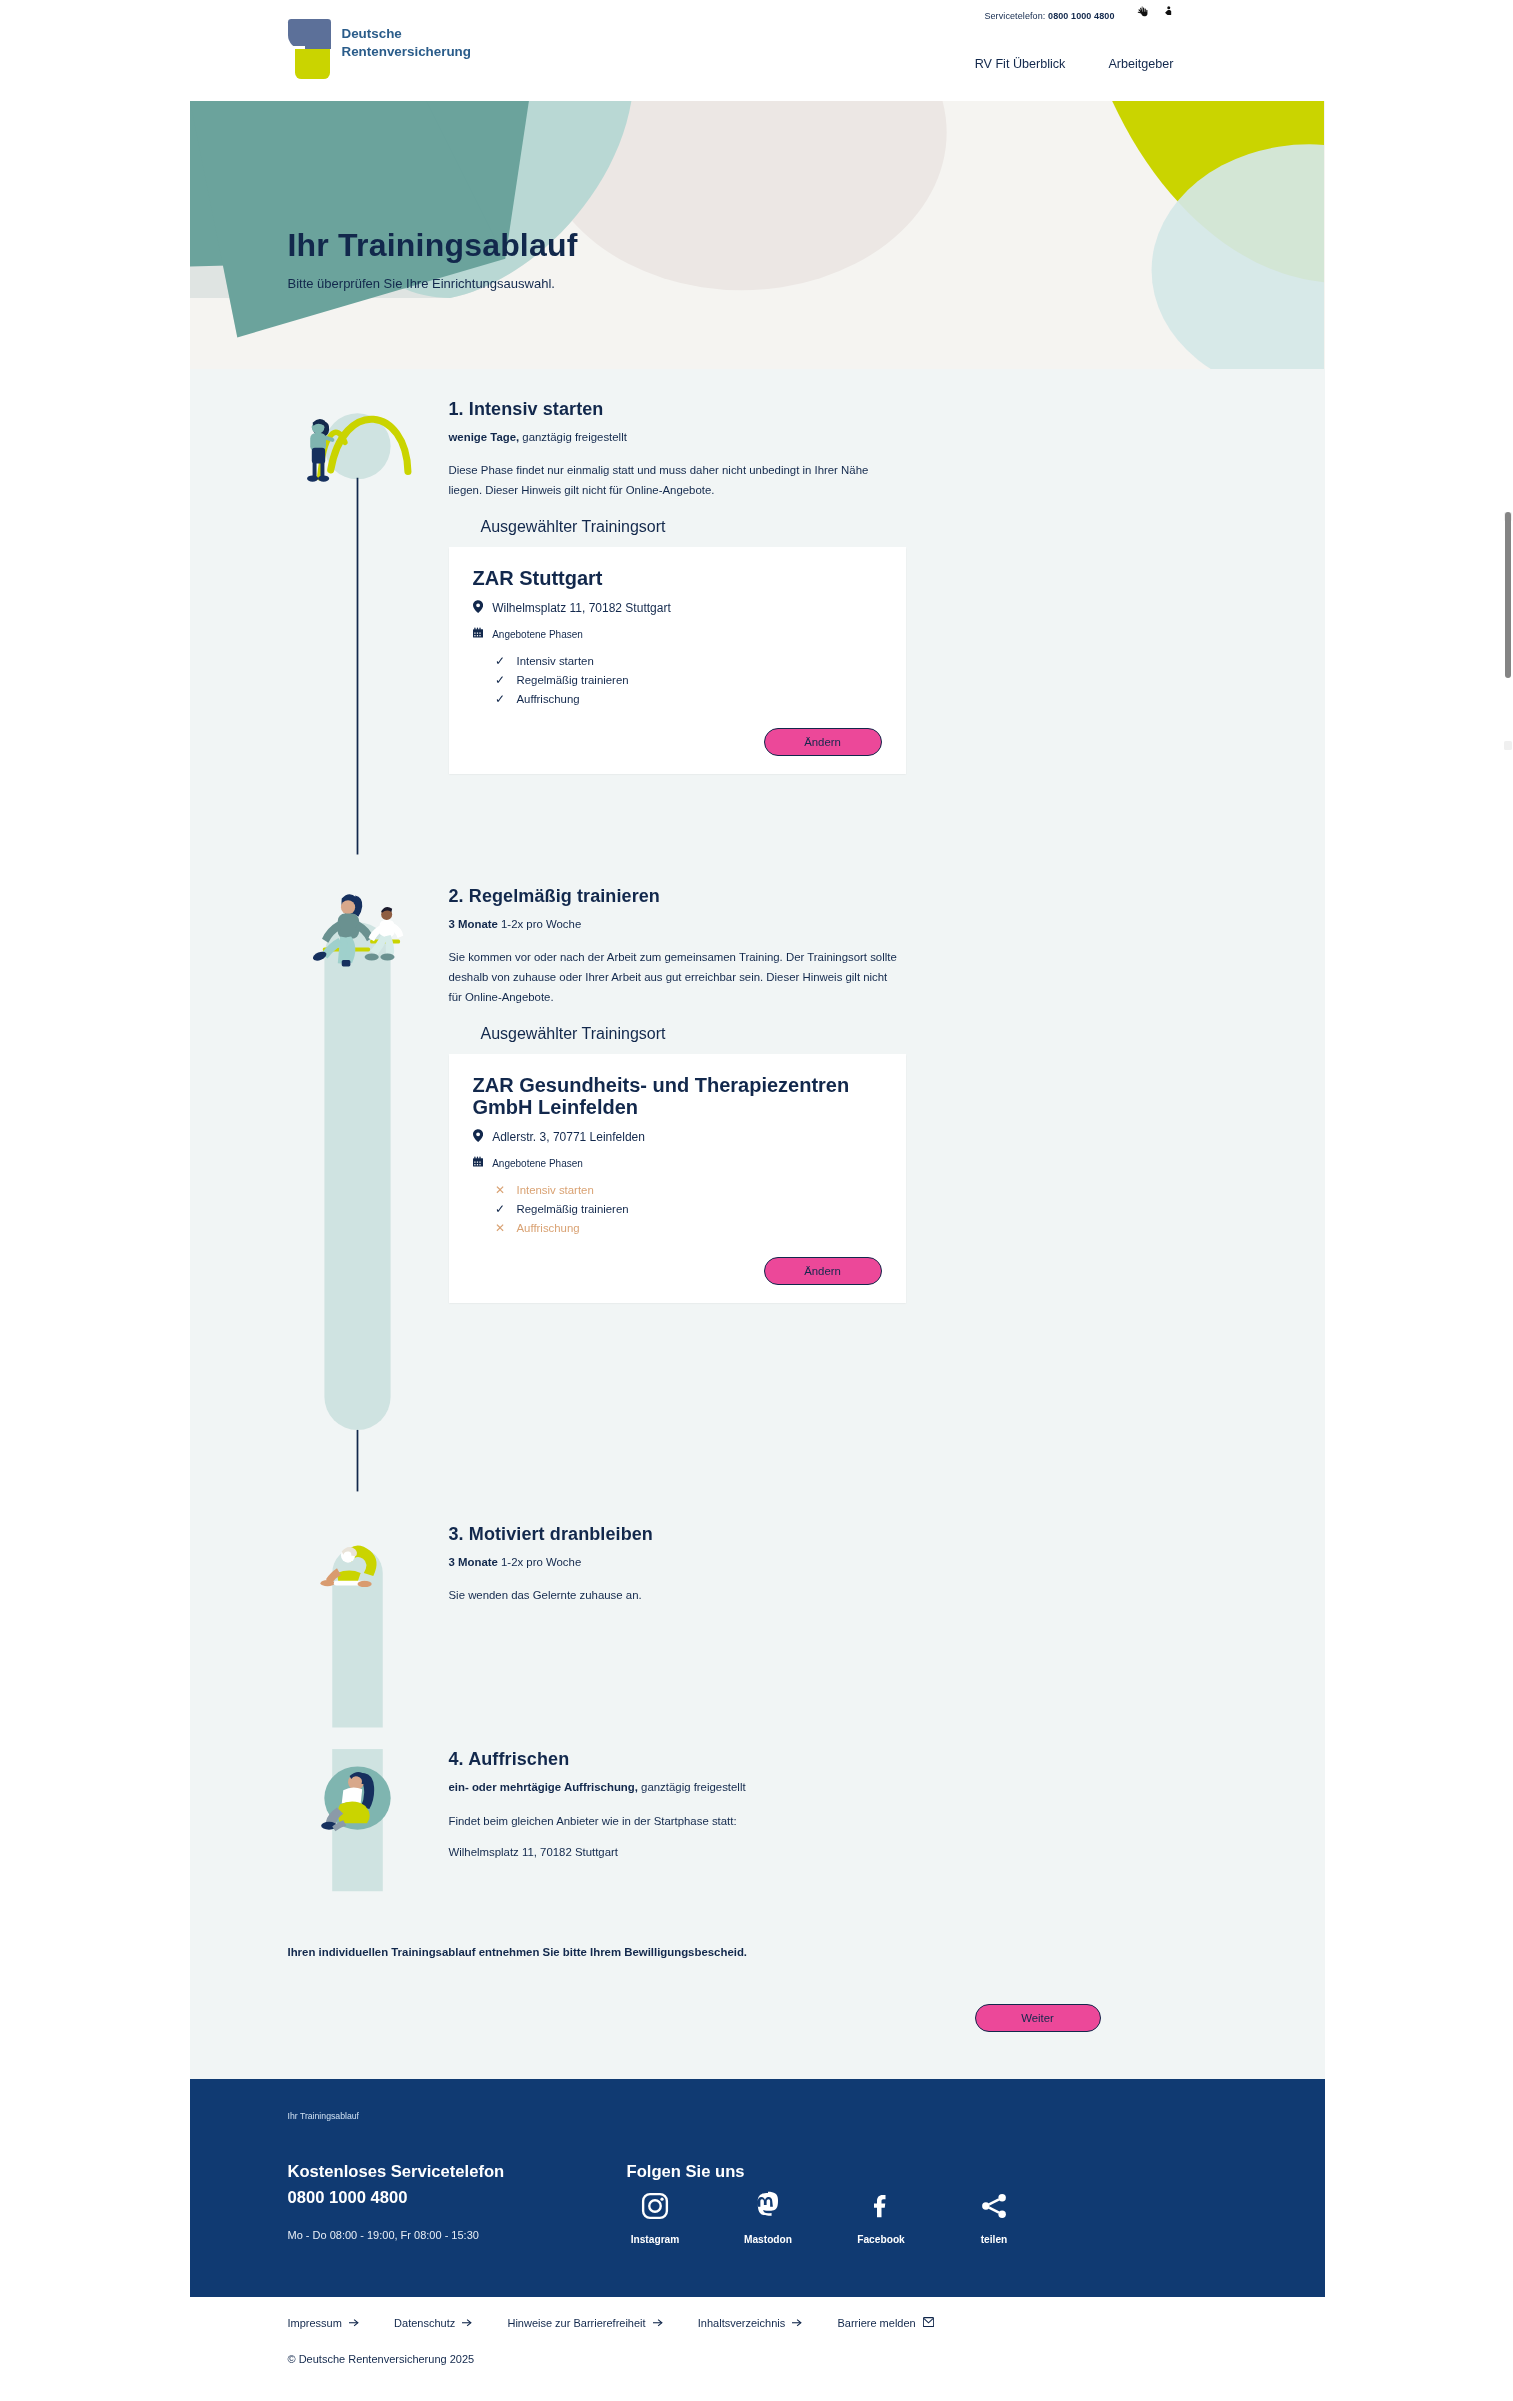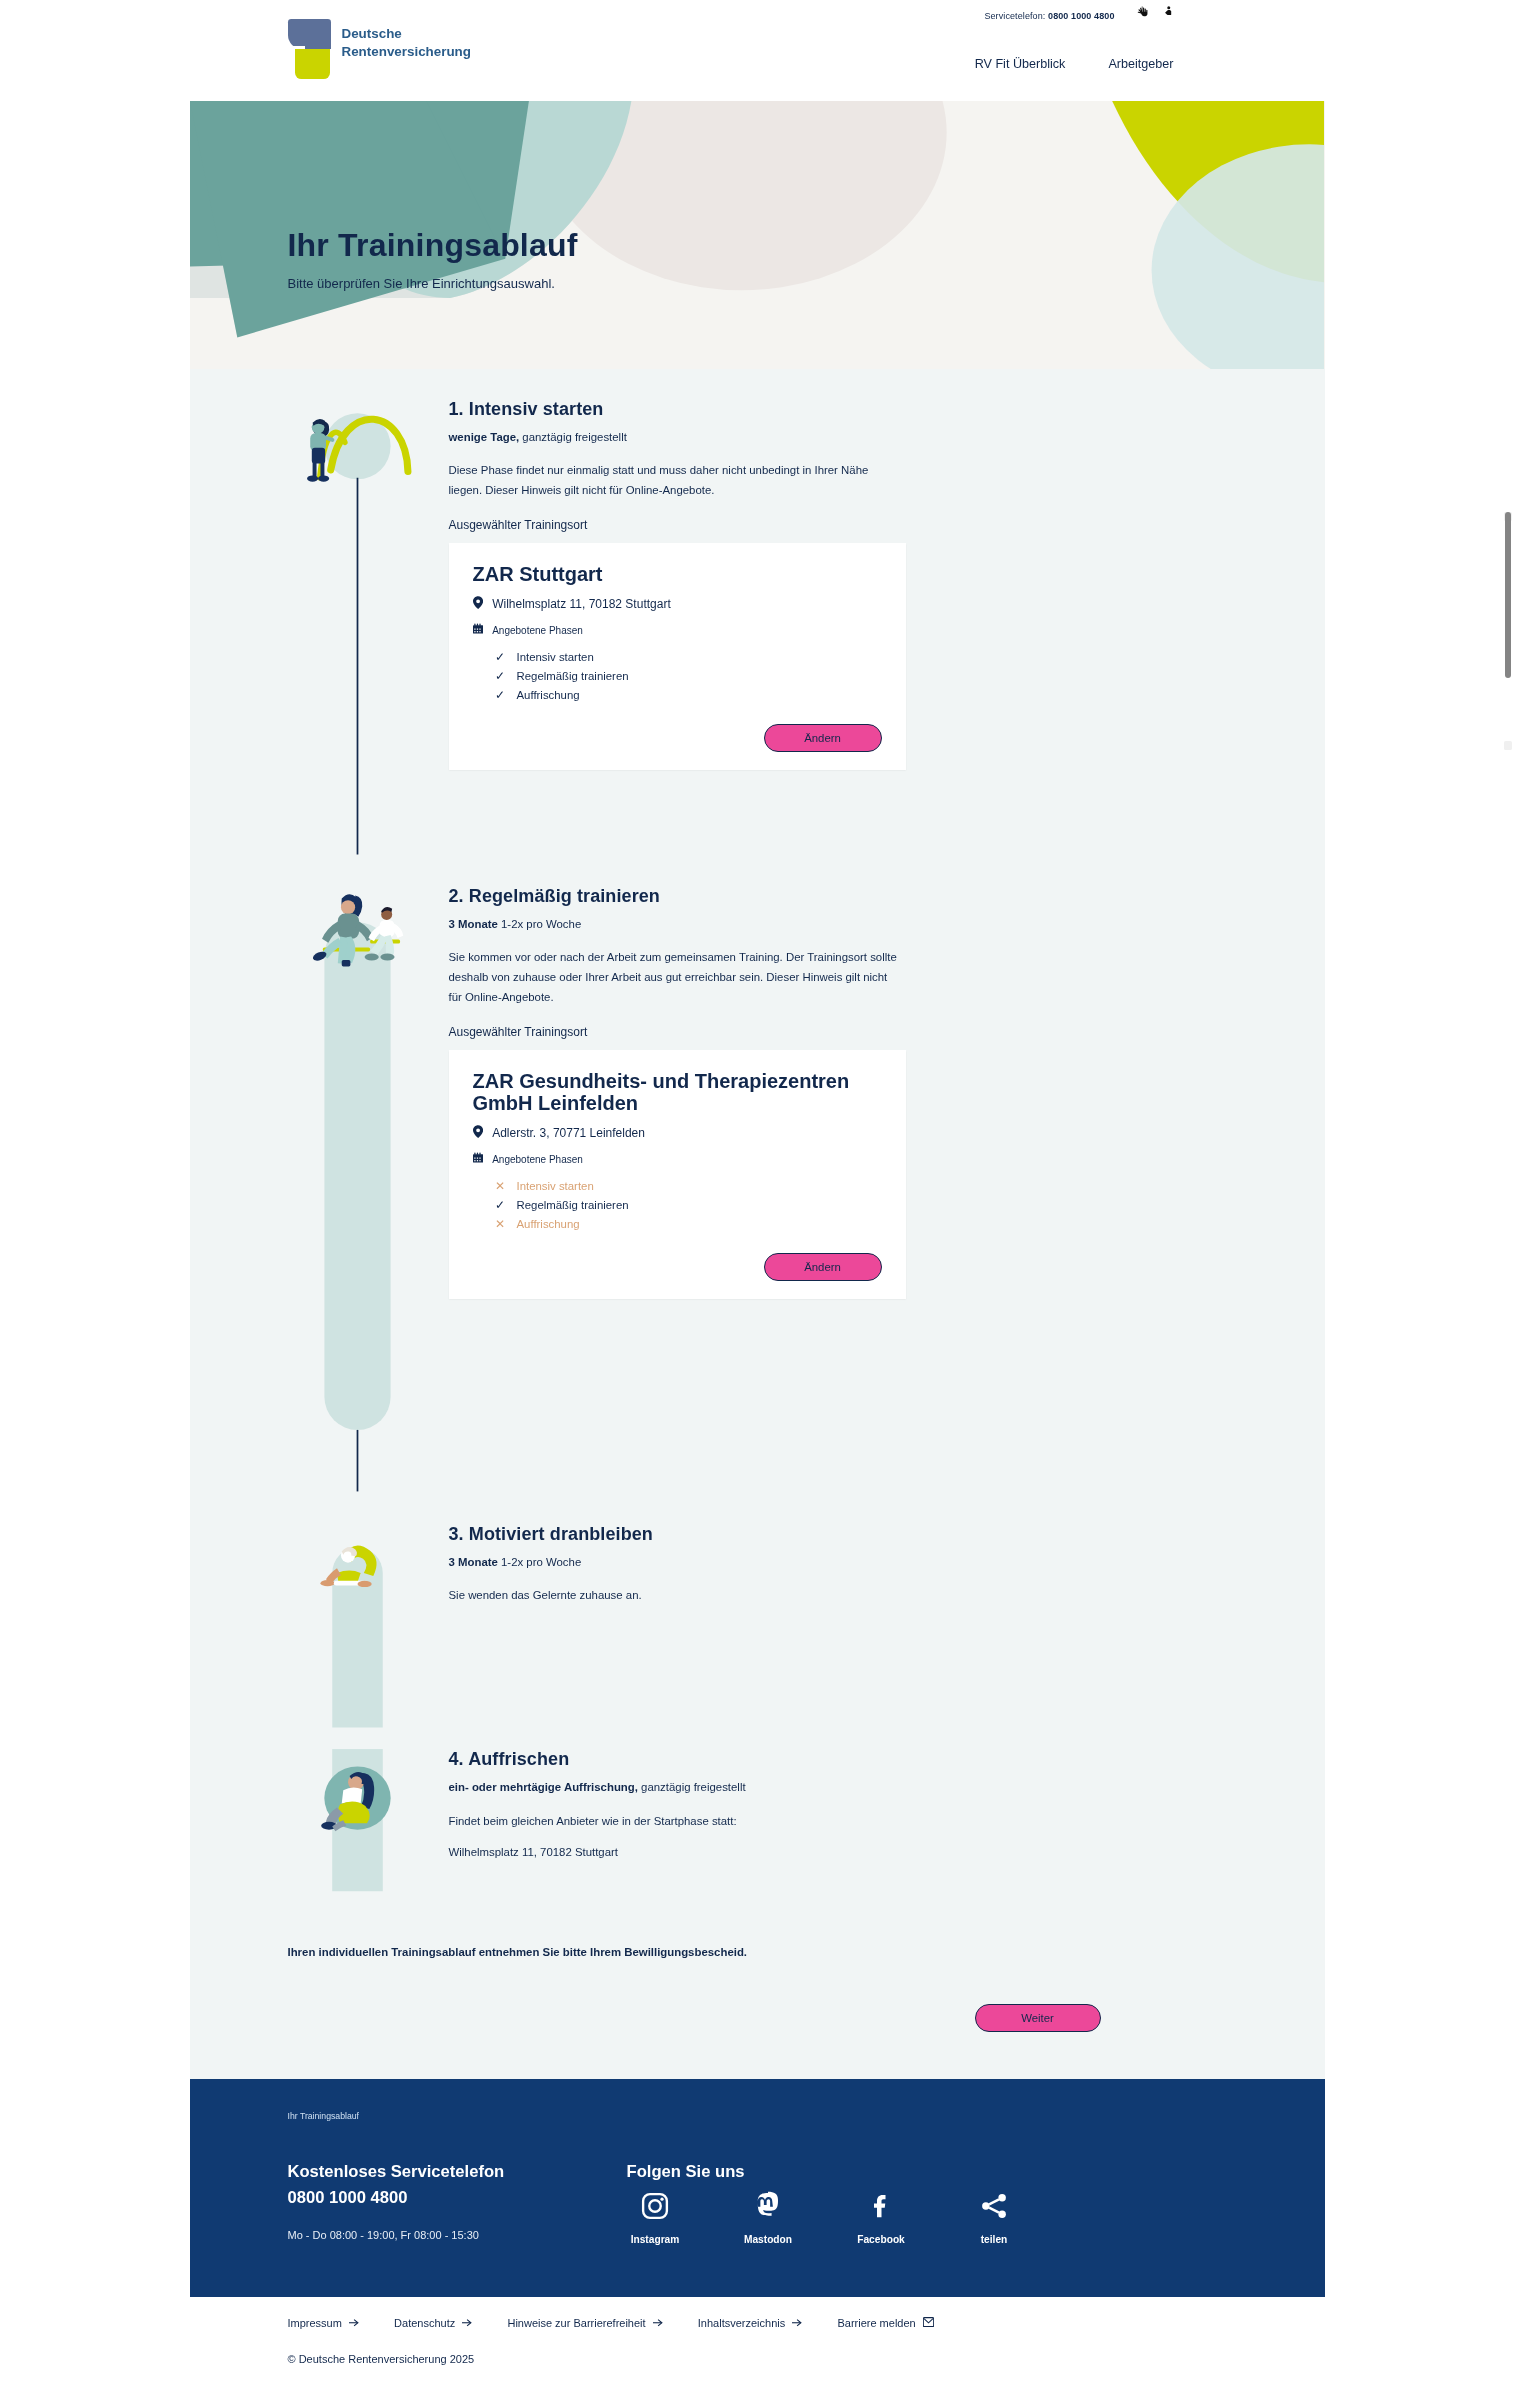--- a/index.html
+++ b/index.html
@@ -82,21 +82,21 @@
   .step-title {
     font-size: 18px; font-weight: 600; color: #12284c; letter-spacing: 0.1px;
     margin-bottom: 11px;
   }
   .step-meta { font-size: 11.4px; color: #12284c; margin-bottom: 17.3px; }
   .step-meta b { font-weight: 700; }
   .step-desc {
     font-size: 11.4px; line-height: 20px; color: #12284c; max-width: 449px;
     margin-bottom: 17.3px;
   }
-  .step-ort { font-size: 12px; color: #12284c; margin-bottom: 11px; }
+  .step-ort { font-size: 16px; color: #12284c; margin-bottom: 11px; margin-left: 32px; }
 
   
   .card {
     background: #fff; width: 457px; padding: 20.5px 24px 17.3px 24px;
     box-shadow: 0 0.8px 1.6px rgba(0,0,0,.07);
   }
   .card-title {
     font-size: 20px; font-weight: 700; color: #12284c; line-height: 22px;
     margin-bottom: 11px;
   }

